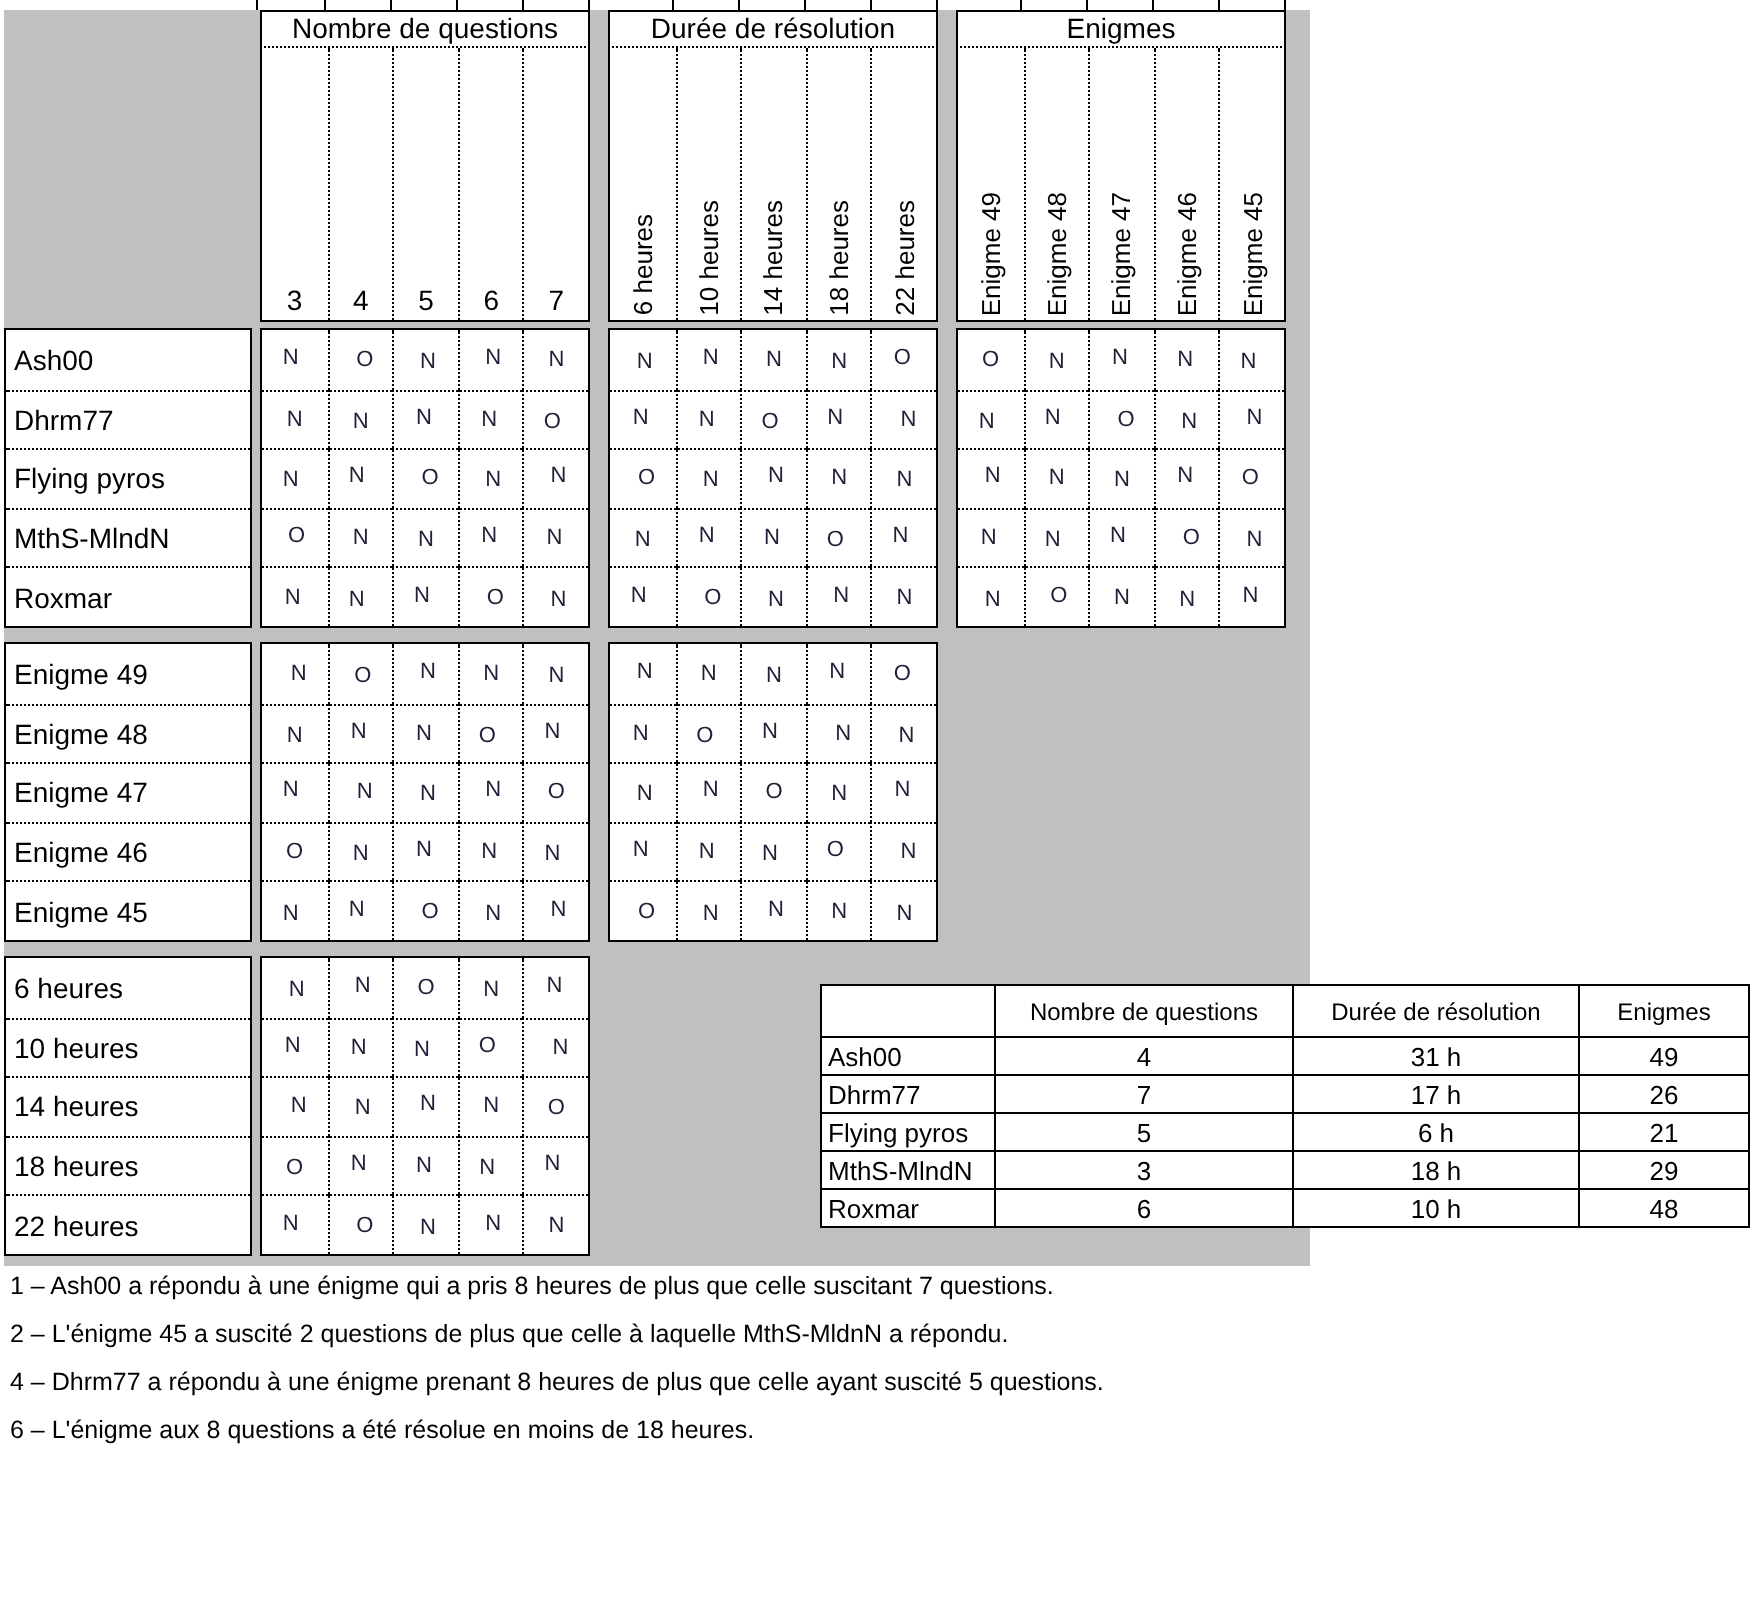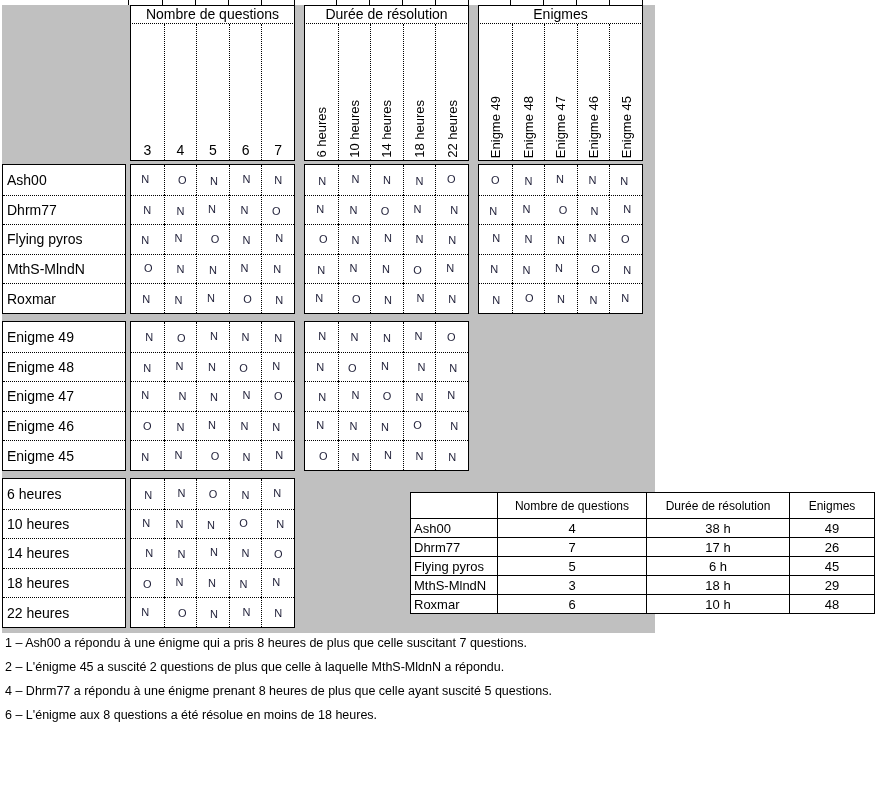--- a/index.html
+++ b/index.html
@@ -607,30 +607,30 @@
     </div>
   </div>
 
 <div class="abs soltable">
     <div class="tcell thead tlabel"></div>
     <div class="tcell thead">Nombre de questions</div>
     <div class="tcell thead">Durée de résolution</div>
     <div class="tcell thead">Enigmes</div>
     <div class="tcell tlabel">Ash00</div>
     <div class="tcell">4</div>
-    <div class="tcell">38 h</div>
+    <div class="tcell">31 h</div>
     <div class="tcell">49</div>
     <div class="tcell tlabel">Dhrm77</div>
     <div class="tcell">7</div>
     <div class="tcell">17 h</div>
     <div class="tcell">26</div>
     <div class="tcell tlabel">Flying pyros</div>
     <div class="tcell">5</div>
     <div class="tcell">6 h</div>
-    <div class="tcell">45</div>
+    <div class="tcell">21</div>
     <div class="tcell tlabel">MthS-MlndN</div>
     <div class="tcell">3</div>
     <div class="tcell">18 h</div>
     <div class="tcell">29</div>
     <div class="tcell tlabel">Roxmar</div>
     <div class="tcell">6</div>
     <div class="tcell">10 h</div>
     <div class="tcell">48</div>
   </div>
 

